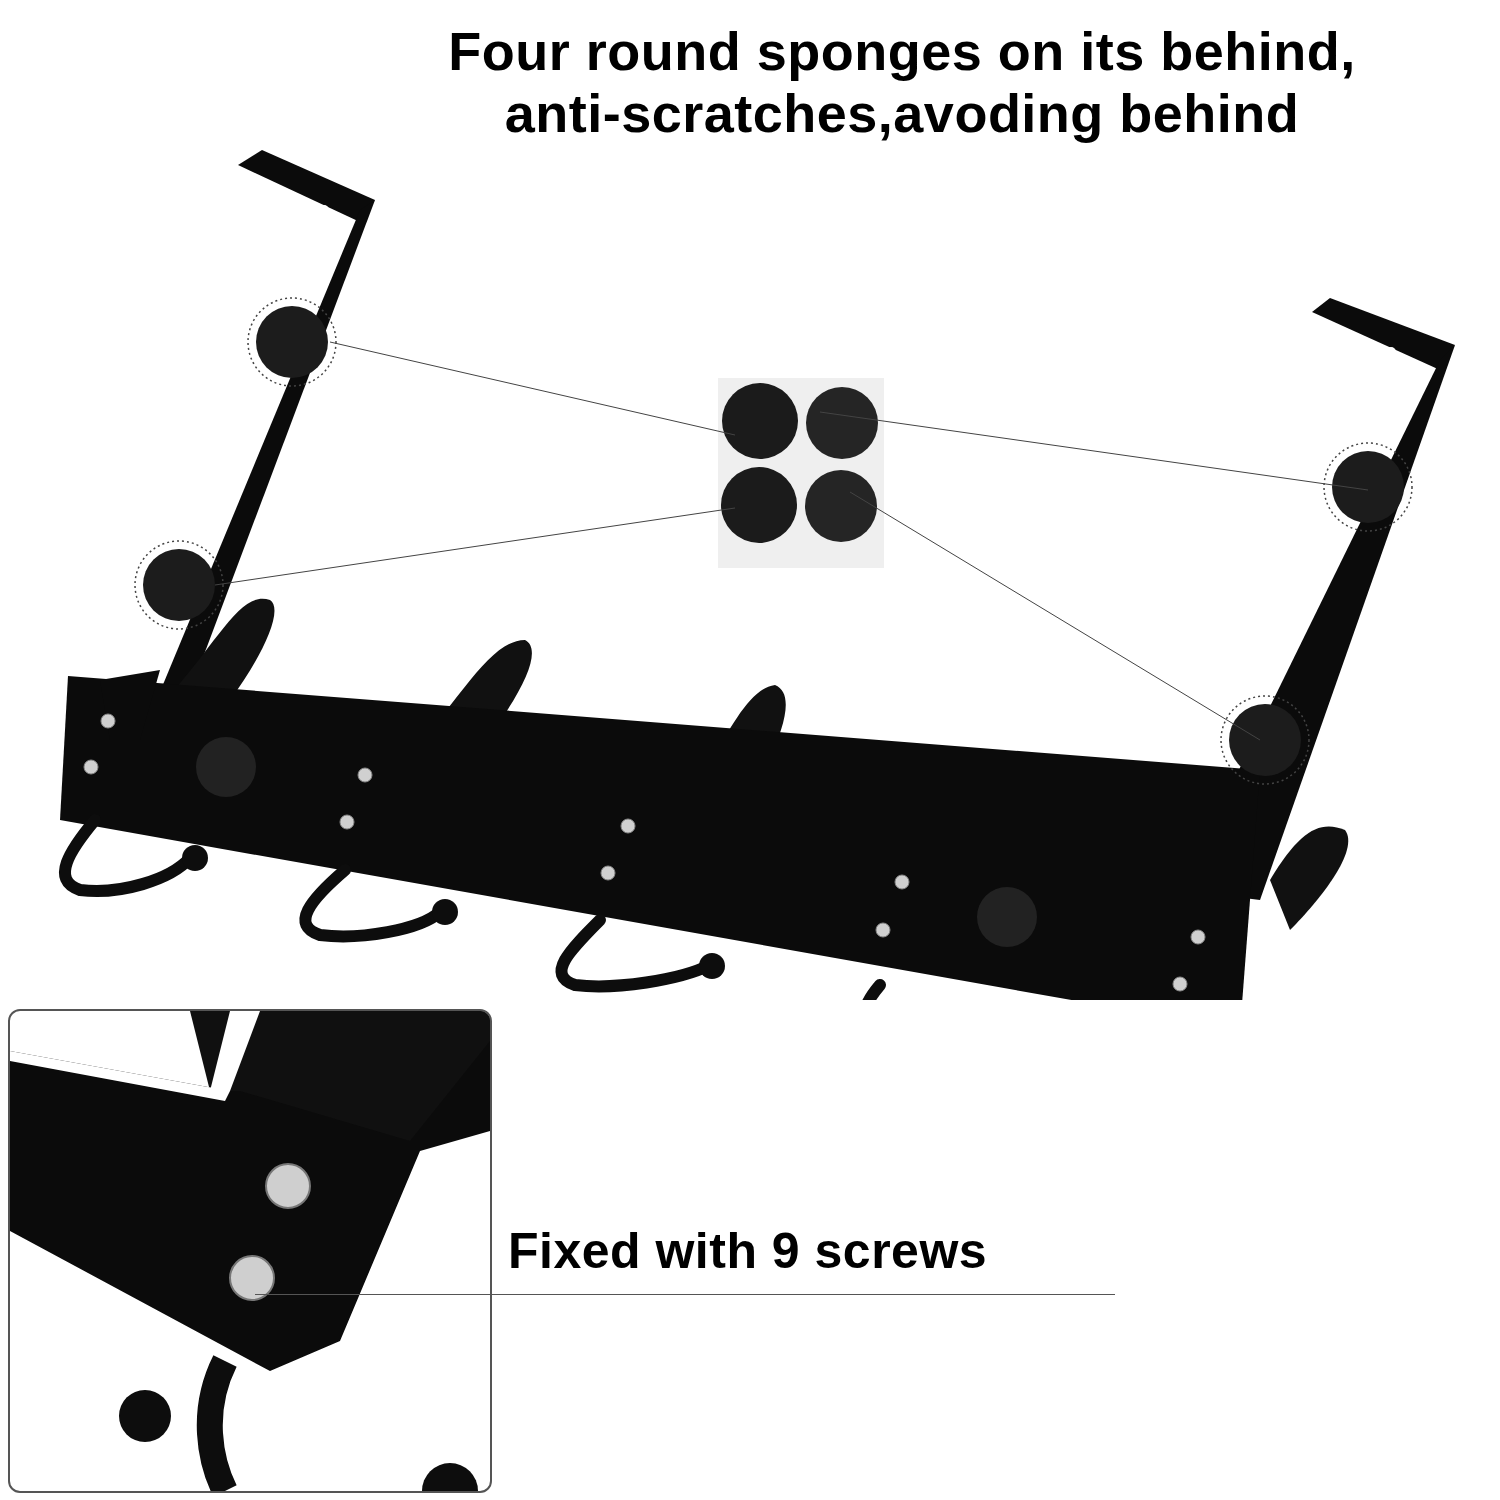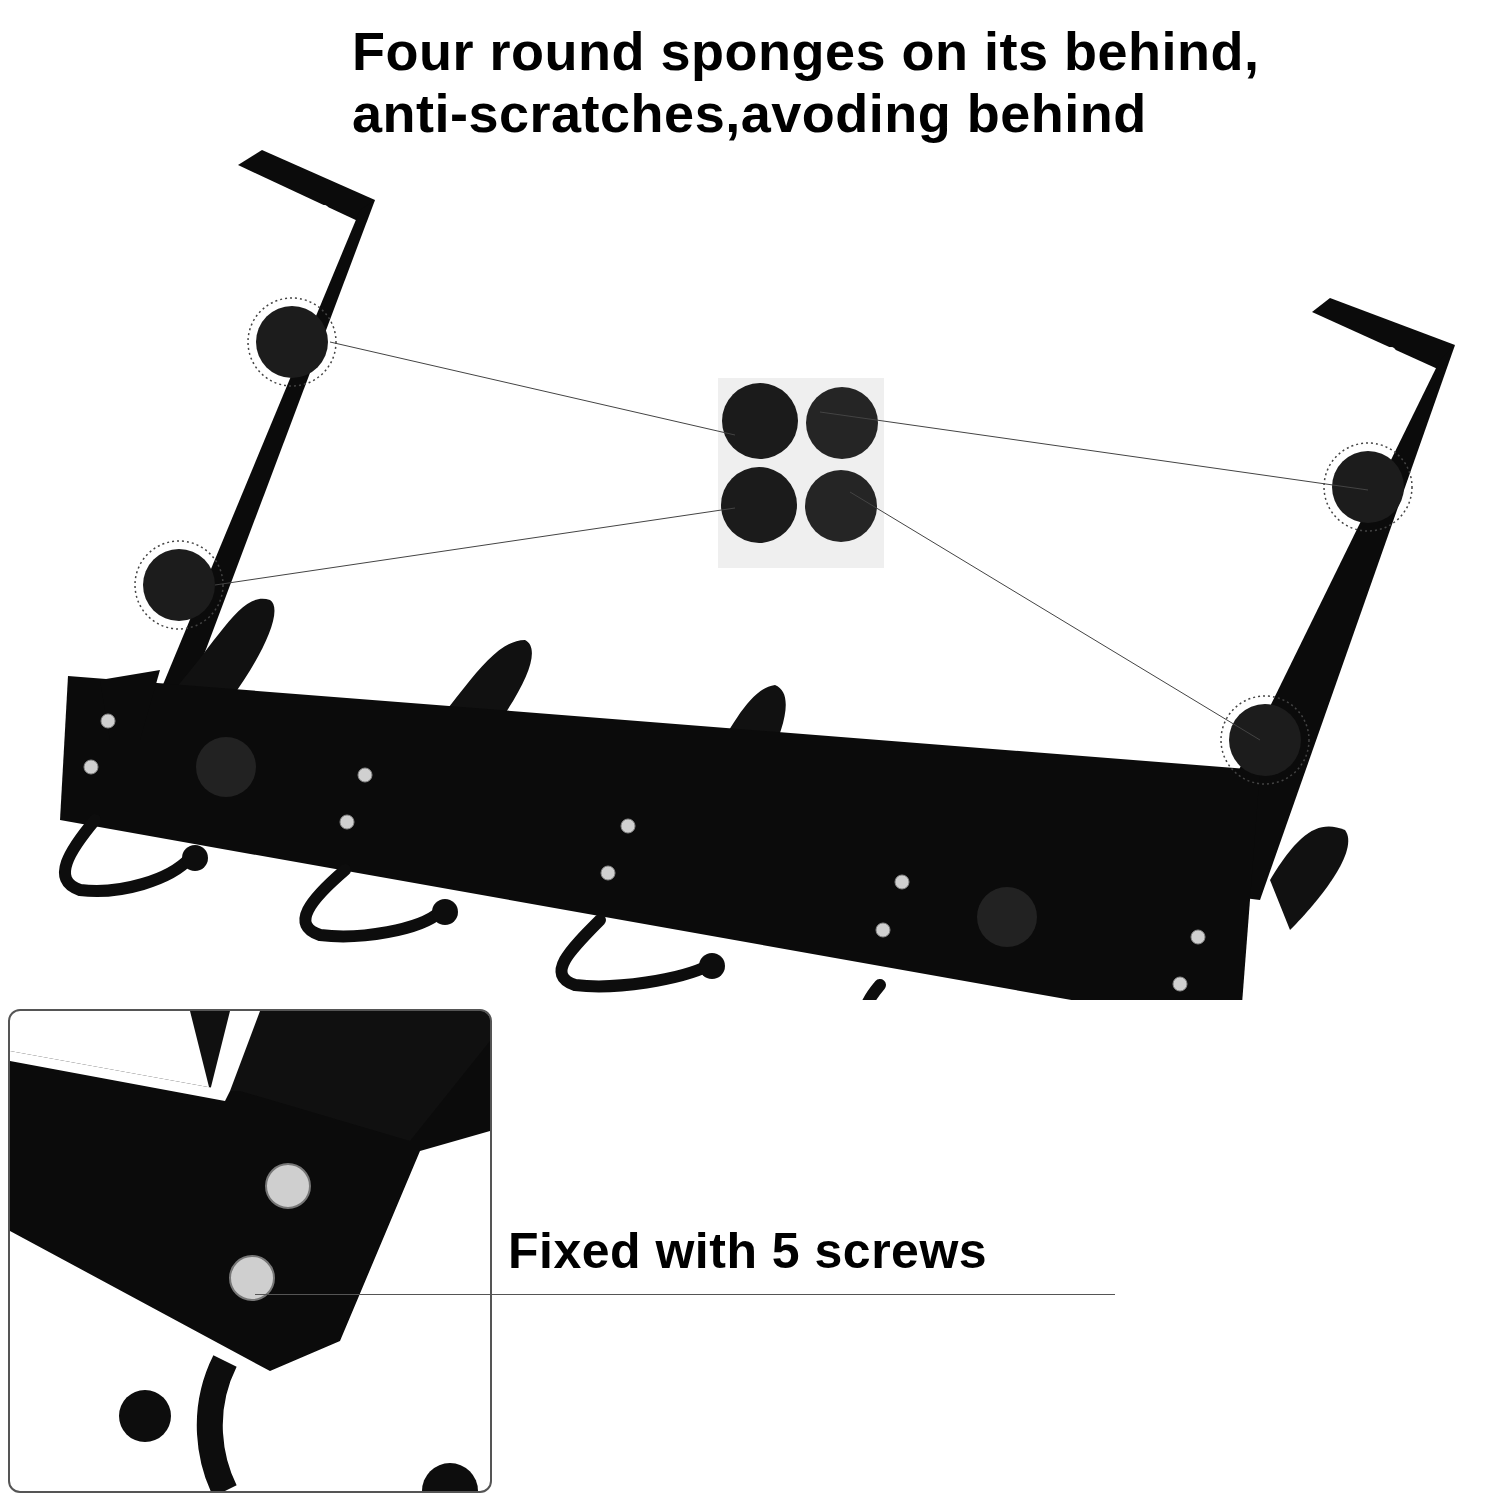--- a/index.html
+++ b/index.html
@@ -1,18 +1,18 @@
 <!DOCTYPE html>
 <html><head>
 <meta charset="utf-8">
 <style>
   html, body { margin: 0; padding: 0; background: #ffffff; }
   body { width: 1500px; height: 1500px; position: relative; overflow: hidden; font-family: "Liberation Sans", sans-serif; }
   .headline { position: absolute; left: 352px; top: 20px; width: 1100px; font-weight: bold; font-size: 54px; line-height: 62px; color: #000; letter-spacing: 0.5px; }
-  .headline div { white-space: nowrap; }
+  .headline div { white-space: nowrap; text-align: center; }
   svg.product { position: absolute; left: 0; top: 0; }
   .inset { position: absolute; left: 8px; top: 1009px; width: 480px; height: 480px; border: 2px solid #555; border-radius: 12px; overflow: hidden; background: #fff; }
   .caption { position: absolute; left: 508px; top: 1222px; font-weight: bold; font-size: 50px; color: #000; white-space: nowrap; letter-spacing: 0.5px; }
   .caption-line { position: absolute; left: 255px; top: 1294px; width: 860px; height: 1px; background: #555; }
 </style>
 </head>
 <body>
 
 <div class="headline">
   <div>Four round sponges on its behind,</div>
@@ -114,13 +114,13 @@
     <polygon points="0,40 220,80 215,90 0,50" fill="#fff"></polygon>
     <circle cx="278" cy="175" r="22" fill="#cfcfcf" stroke="#777" stroke-width="2"></circle>
     <circle cx="242" cy="267" r="22" fill="#cfcfcf" stroke="#777" stroke-width="2"></circle>
     <path d="M215,350 C190,400 200,450 215,480" stroke="#0d0d0d" stroke-width="26" fill="none"></path>
     <circle cx="135" cy="405" r="26" fill="#0d0d0d"></circle>
     <circle cx="440" cy="480" r="28" fill="#0d0d0d"></circle>
   </svg>
 </div>
 
 <div class="caption-line"></div>
-<div class="caption">Fixed with 5 screws</div>
+<div class="caption">Fixed with 9 screws</div>
 
 </body></html>

